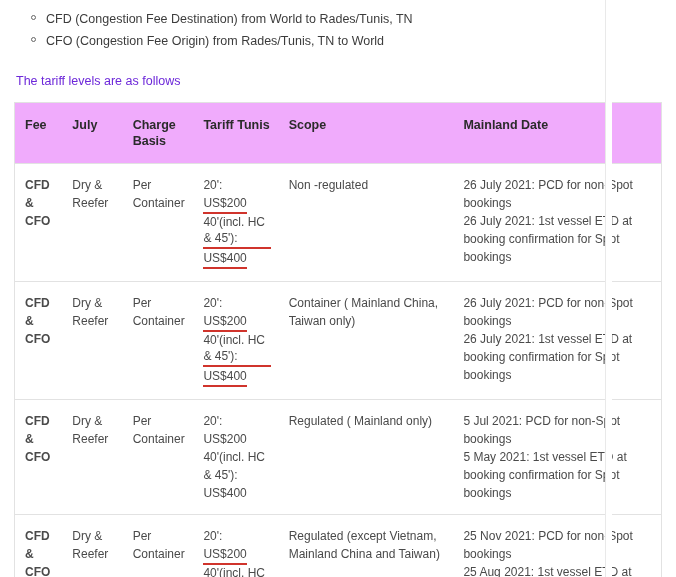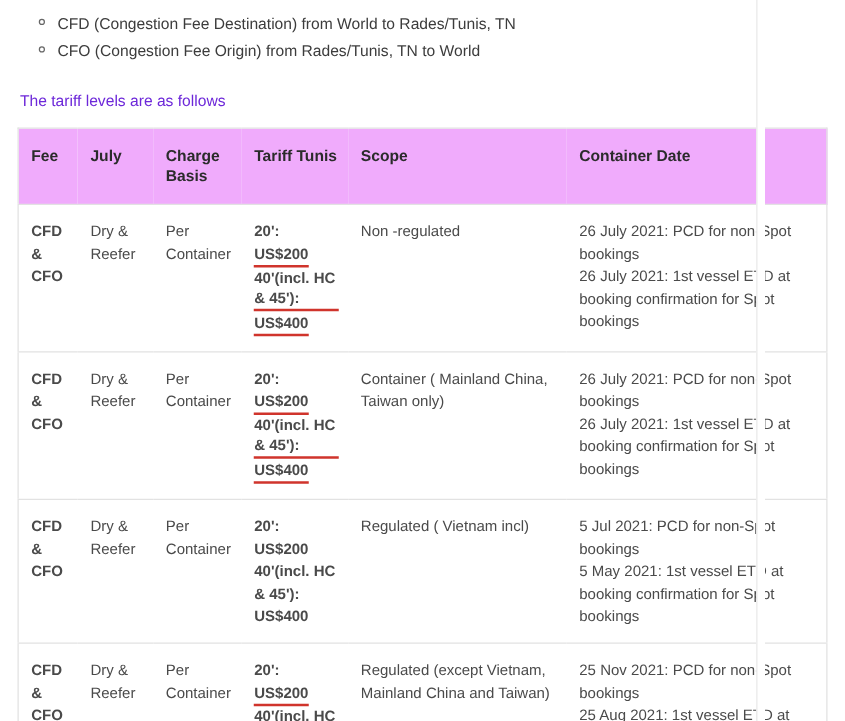--- a/index.html
+++ b/index.html
@@ -98,21 +98,21 @@
   .col-tariff { width: 82px; }
   .col-scope  { width: 168px; }
   .col-date   { width: 200px; }
 
   .underline-red {
     display: inline-block;
     border-bottom: 2px solid #d0342c;
     padding-bottom: 1px;
     line-height: 16px;
   }
-  .tariff-cell div { line-height: 18px; font-weight: bold; }
+  .tariff-cell div { line-height: 18px; }
   .date-cell div { line-height: 18px; }
 </style>
 </head>
 <body>
 
 <div class="page">
 
   <ul class="bullets">
     <li>
       <span class="marker"></span>
@@ -135,21 +135,21 @@
         <col class="col-scope">
         <col class="col-date">
     </colgroup>
     <thead>
       <tr>
         <th>Fee</th>
         <th>July</th>
         <th>Charge Basis</th>
         <th>Tariff Tunis</th>
         <th>Scope</th>
-        <th>Container Date</th>
+        <th>Mainland Date</th>
       </tr>
     </thead>
     <tbody>
 
       <tr>
         <td class="fee">CFD &amp; CFO</td>
         <td>Dry &amp; Reefer</td>
         <td>Per Container</td>
         <td class="tariff-cell">
           <div>20':</div>
@@ -184,21 +184,21 @@
       <tr>
         <td class="fee">CFD &amp; CFO</td>
         <td>Dry &amp; Reefer</td>
         <td>Per Container</td>
         <td class="tariff-cell">
           <div>20':</div>
           <div>US$200</div>
           <div>40'(incl. HC &amp; 45'):</div>
           <div>US$400</div>
         </td>
-        <td>Regulated ( Vietnam incl)</td>
+        <td>Regulated ( Mainland only)</td>
         <td class="date-cell">
           <div>5 Jul 2021: PCD for non-Spot bookings</div>
           <div>5 May 2021: 1st vessel ETD at booking confirmation for Spot bookings</div>
         </td>
       </tr>
 
       <tr>
         <td class="fee">CFD &amp; CFO</td>
         <td>Dry &amp; Reefer</td>
         <td>Per Container</td>

